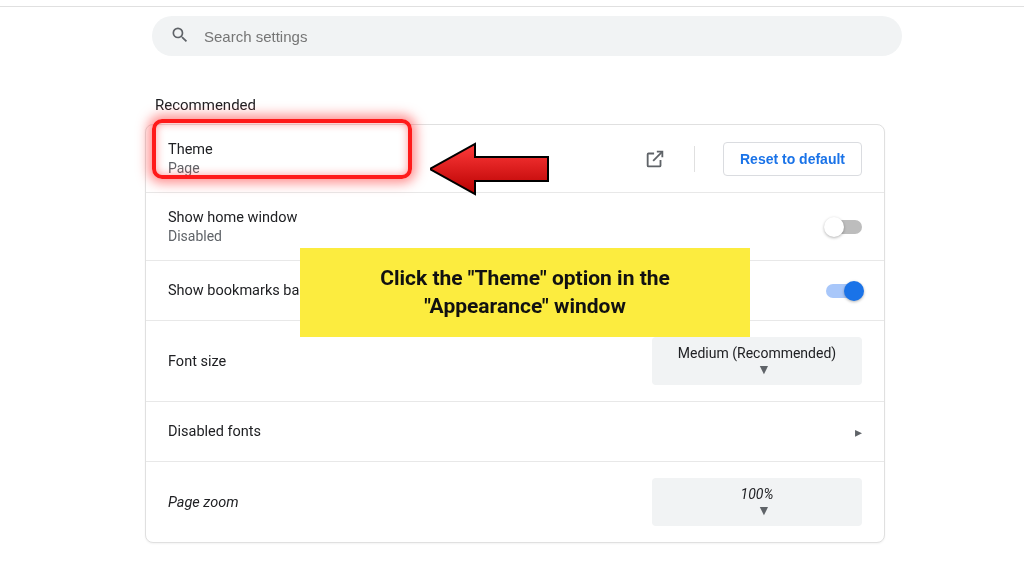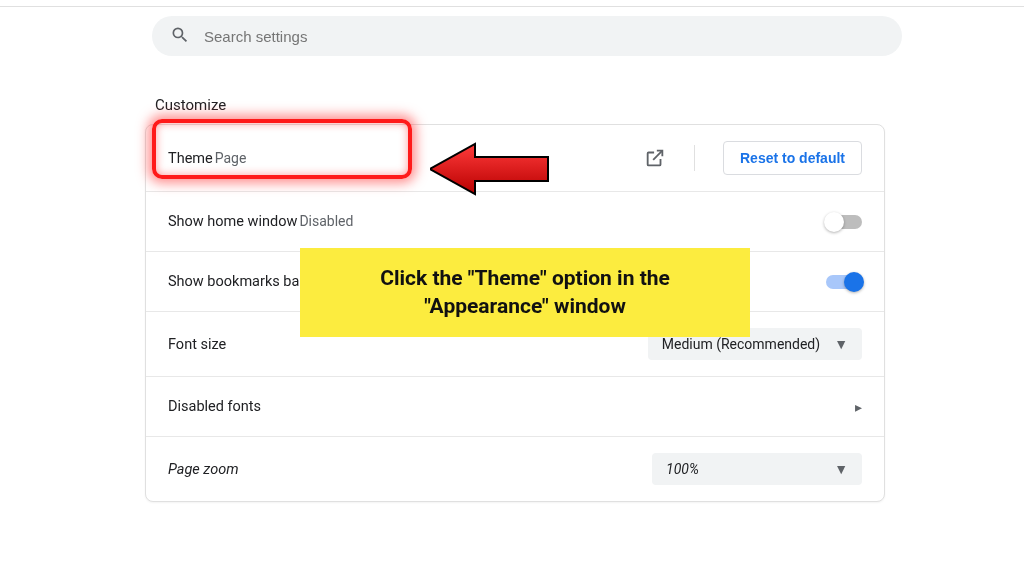--- a/index.html
+++ b/index.html
@@ -62,21 +62,21 @@
     }
     .row {
       display: flex;
       align-items: center;
       justify-content: space-between;
       padding: 16px 22px;
       border-bottom: 1px solid #e8e8e8;
       min-height: 60px;
     }
     .row:last-child { border-bottom: none; font-style: italic; }
-    .row-left { display: flex; flex-direction: row; gap: 2px; }
+    .row-left { display: flex; flex-direction: column; gap: 2px; }
     .row-title { font-size: 14.5px; color: #202124; }
     .row-sub { font-size: 14px; color: #5f6368; }
     .row-right { display: flex; align-items: center; gap: 28px; }
     .highlight-box {
       position: absolute;
       top: -6px;
       left: 6px;
       width: 260px;
       height: 60px;
       border: 4px solid #ff1a1a;
@@ -120,20 +120,21 @@
       display: flex;
       align-items: center;
       justify-content: space-between;
       background: #f1f3f4;
       border-radius: 4px;
       padding: 8px 14px;
       min-width: 210px;
       color: #202124;
       cursor: pointer;
       font-size: 14px;
+      flex-direction: column;
     }
     .select-box .caret { margin-left: 14px; color: #5f6368; }
     .chevron { color: #5f6368; font-size: 14px; }
     .arrow-annotation {
       position: absolute;
       top: 139px;
       left: 430px;
       pointer-events: none;
     }
     .callout {
@@ -159,21 +160,21 @@
 
 <div class="search-bar">
   <span>
     <svg viewBox="0 0 24 24">
         <path d="M15.5 14h-.79l-.28-.27A6.471 6.471 0 0016 9.5 6.5 6.5 0 109.5 16c1.61 0 3.09-.59 4.23-1.57l.27.28v.79l5 4.99L20.49 19l-4.99-5zm-6 0C7.01 14 5 11.99 5 9.5S7.01 5 9.5 5 14 7.01 14 9.5 11.99 14 9.5 14z"></path>
       </svg>
   </span>
   <input type="text" placeholder="Search settings" style="">
 </div>
 
-<div class="section-title">Customize</div>
+<div class="section-title">Recommended</div>
 
 <div class="card">
 
   <div class="row theme-row">
     <div class="highlight-box"></div>
     <div class="row-left">
       <span class="row-title">Theme</span>
       <span class="row-sub">Page</span>
     </div>
     <div class="row-right">

